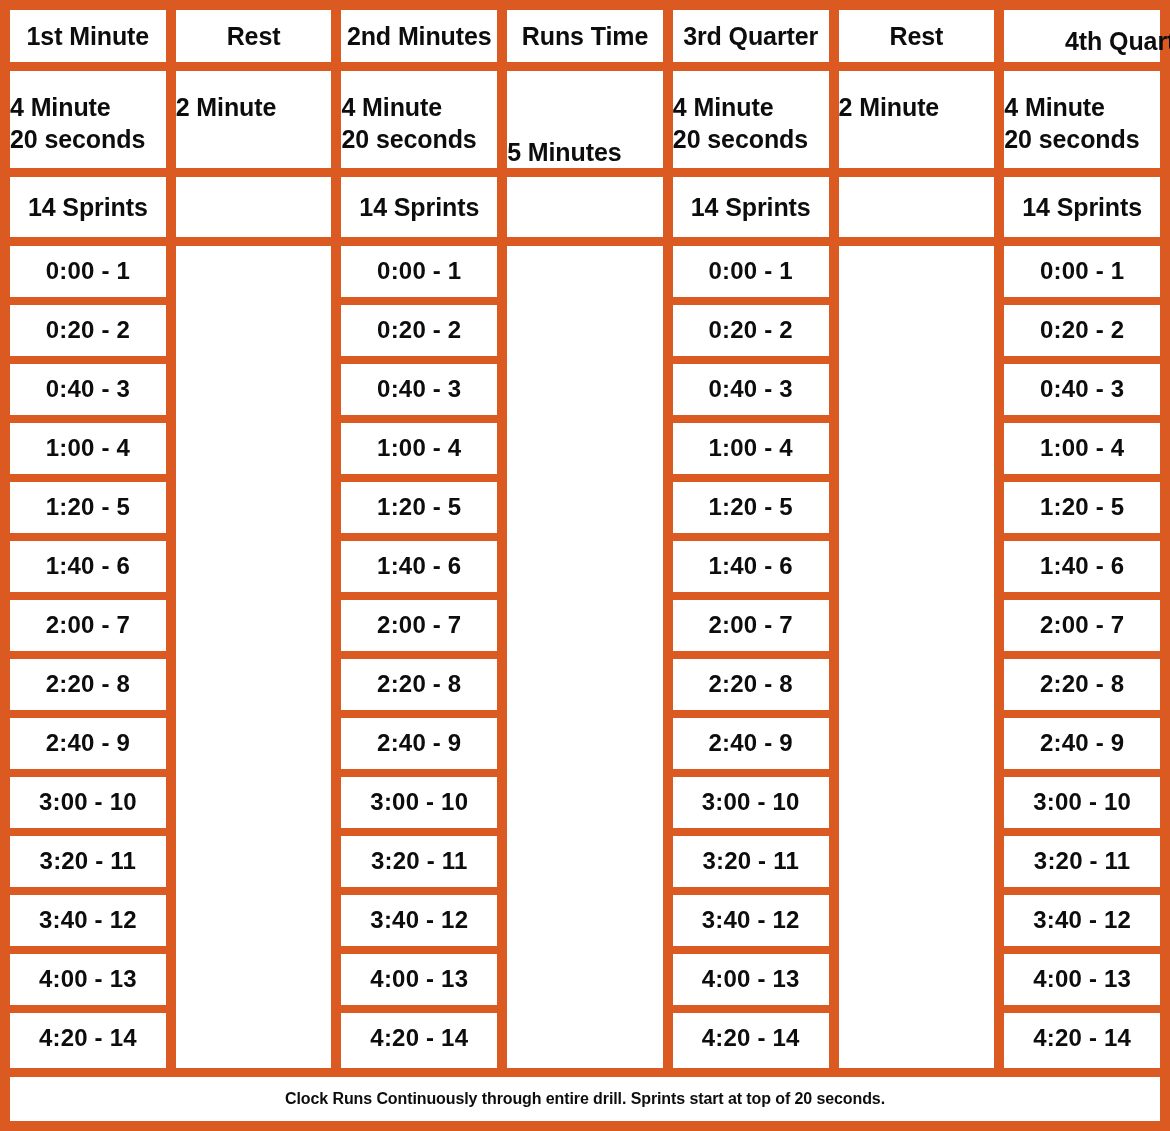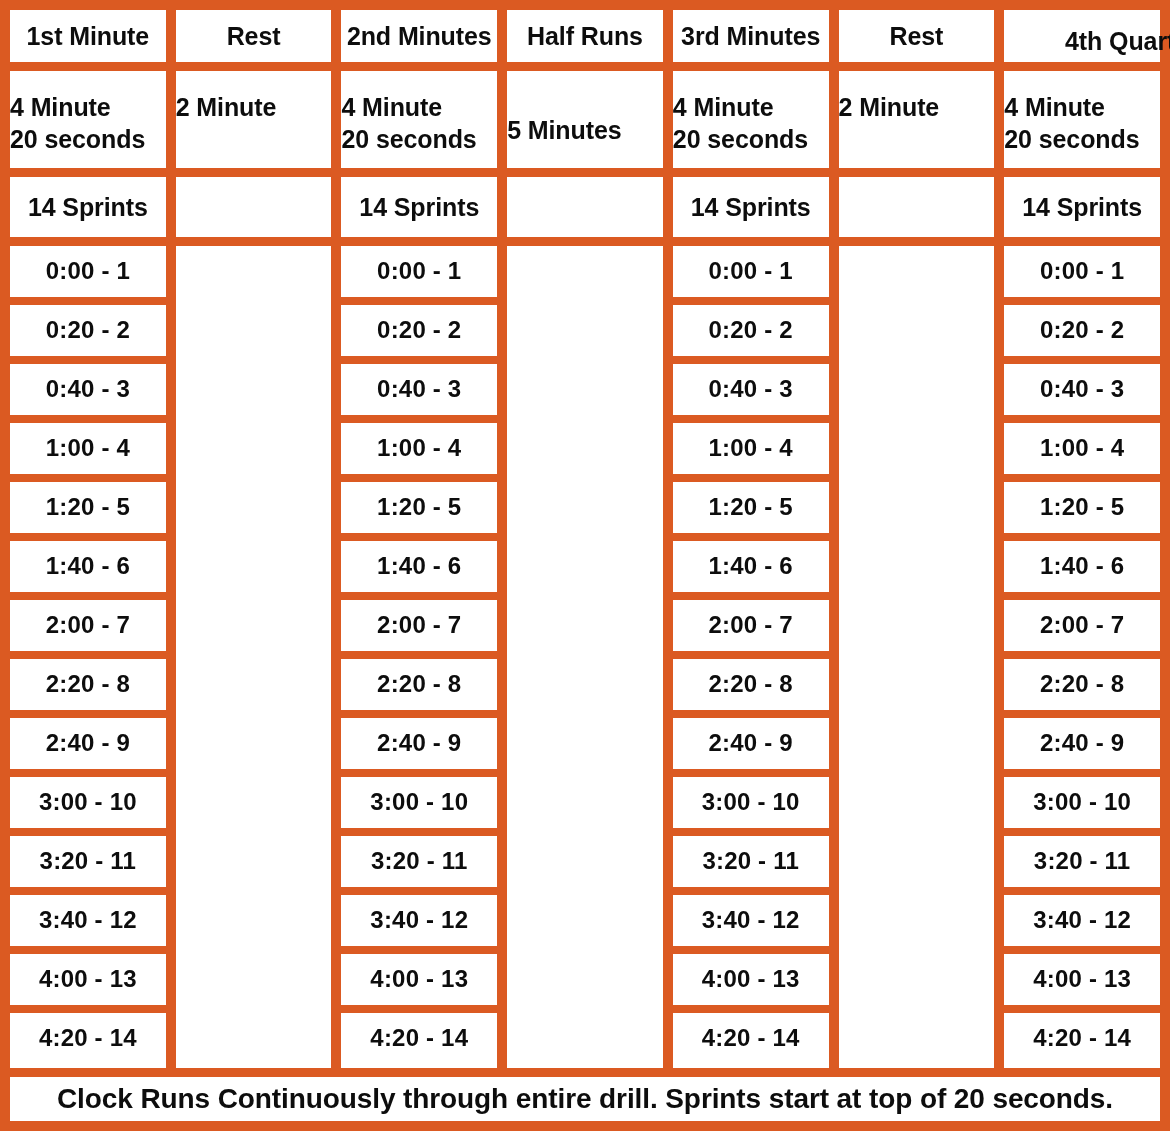--- a/index.html
+++ b/index.html
@@ -94,21 +94,21 @@
 
   .footer-note {
     position: absolute;
     left: 10px;
     right: 10px;
     bottom: 10px;
     top: 1077px;
     display: flex;
     align-items: center;
     justify-content: center;
-    font-size: 28px;
+    font-size: 16px;
     font-weight: 700;
     color: #0d0d0d;
     letter-spacing: -0.1px;
     text-align: left;
   }
 </style>
 </head>
 <body>
 
 <div id="sprint-chart" style="background: rgb(255, 255, 255);">
@@ -220,26 +220,26 @@
       <div class="cell cell-interval" style="left: 341.429px; top: 482px; width: 155.714px; height: 51px;">1:20 - 5</div>
       <div class="cell cell-interval" style="left: 341.429px; top: 541px; width: 155.714px; height: 51px;">1:40 - 6</div>
       <div class="cell cell-interval" style="left: 341.429px; top: 600px; width: 155.714px; height: 51px;">2:00 - 7</div>
       <div class="cell cell-interval" style="left: 341.429px; top: 659px; width: 155.714px; height: 51px;">2:20 - 8</div>
       <div class="cell cell-interval" style="left: 341.429px; top: 718px; width: 155.714px; height: 51px;">2:40 - 9</div>
       <div class="cell cell-interval" style="left: 341.429px; top: 777px; width: 155.714px; height: 51px;">3:00 - 10</div>
       <div class="cell cell-interval" style="left: 341.429px; top: 836px; width: 155.714px; height: 51px;">3:20 - 11</div>
       <div class="cell cell-interval" style="left: 341.429px; top: 895px; width: 155.714px; height: 51px;">3:40 - 12</div>
       <div class="cell cell-interval" style="left: 341.429px; top: 954px; width: 155.714px; height: 51px;">4:00 - 13</div>
       <div class="cell cell-interval" style="left: 341.429px; top: 1013px; width: 155.714px; height: 51px;">4:20 - 14</div>
-      <div class="cell cell-head" style="left: 507.143px; top: 10px; width: 155.714px; height: 52px;">Half Runs</div>
-      <div class="cell cell-duration" style="left: 507.143px; top: 71px; width: 155.714px; height: 97px; flex-direction: column; justify-content: center;">
+      <div class="cell cell-head" style="left: 507.143px; top: 10px; width: 155.714px; height: 52px;">Runs Time</div>
+      <div class="cell cell-duration" style="left: 507.143px; top: 71px; width: 155.714px; height: 97px; flex-direction: column; justify-content: flex-end;">
         <span>5 Minutes</span>
       </div>
       <div class="cell cell-sprints" style="left: 507.143px; top: 177px; width: 155.714px; height: 60px;"></div>
-      <div class="cell cell-head" style="left: 672.857px; top: 10px; width: 155.714px; height: 52px;">3rd Minutes</div>
+      <div class="cell cell-head" style="left: 672.857px; top: 10px; width: 155.714px; height: 52px;">3rd Quarter</div>
       <div class="cell cell-duration" style="left: 672.857px; top: 71px; width: 155.714px; height: 97px; flex-direction: column; justify-content: flex-start;">
         <span>4 Minute</span>
         <span>20 seconds</span>
       </div>
       <div class="cell cell-sprints" style="left: 672.857px; top: 177px; width: 155.714px; height: 60px;">14 Sprints</div>
       <div class="cell cell-interval" style="left: 672.857px; top: 246px; width: 155.714px; height: 51px;">0:00 - 1</div>
       <div class="cell cell-interval" style="left: 672.857px; top: 305px; width: 155.714px; height: 51px;">0:20 - 2</div>
       <div class="cell cell-interval" style="left: 672.857px; top: 364px; width: 155.714px; height: 51px;">0:40 - 3</div>
       <div class="cell cell-interval" style="left: 672.857px; top: 423px; width: 155.714px; height: 51px;">1:00 - 4</div>
       <div class="cell cell-interval" style="left: 672.857px; top: 482px; width: 155.714px; height: 51px;">1:20 - 5</div>

